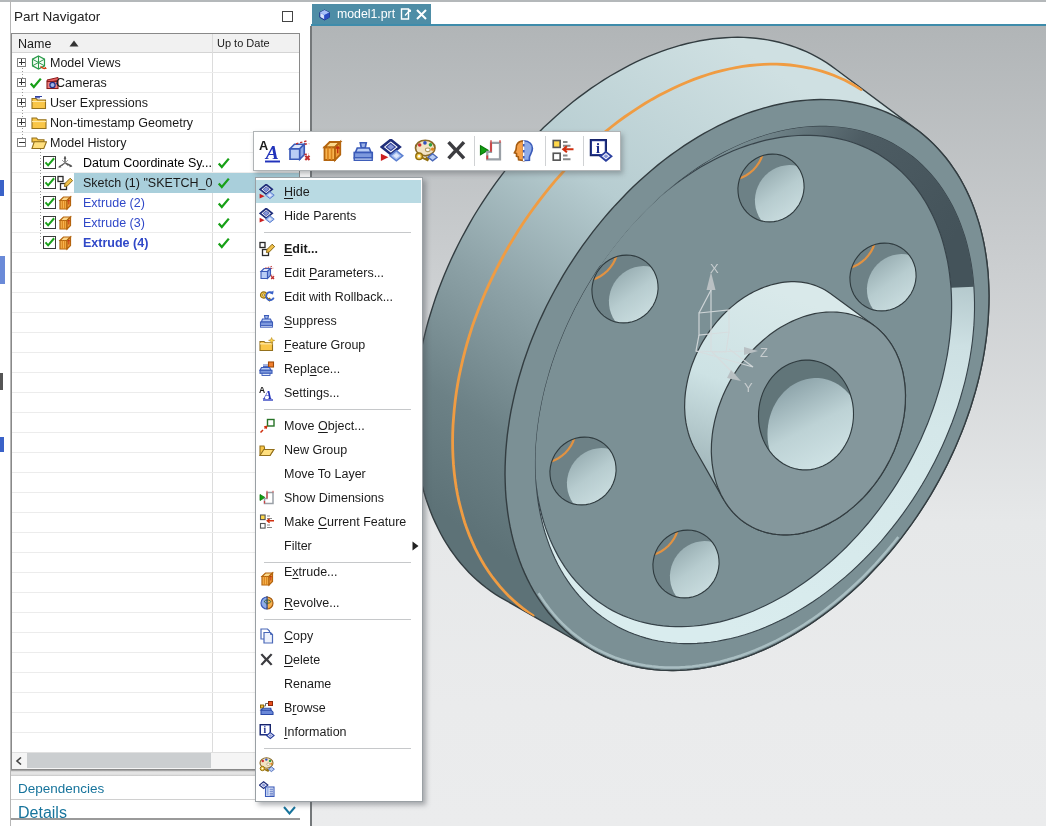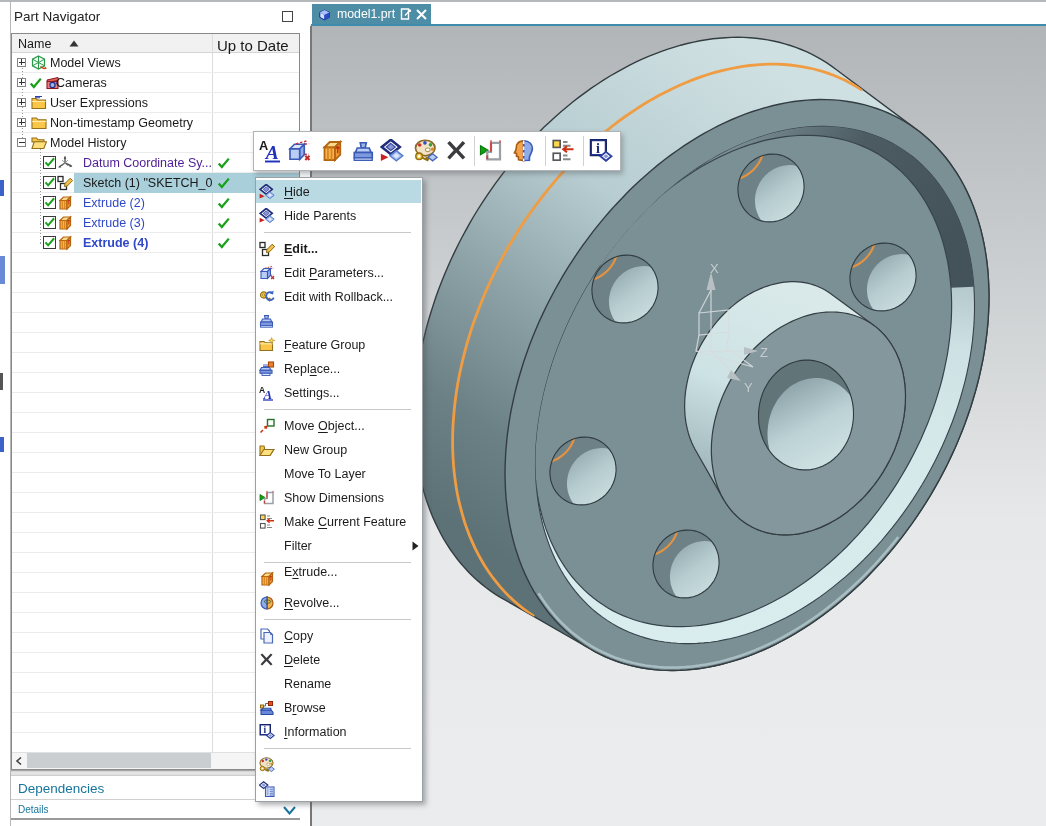--- a/index.html
+++ b/index.html
@@ -183,21 +183,21 @@
 <div class="abs" style="left:0;top:373px;width:3px;height:17px;background:#555"></div>
 <div class="abs" style="left:0;top:437px;width:4px;height:15px;background:#3a62c8"></div>
 <div class="abs" style="left:14px;top:9px;font-size:13.5px;color:#222">Part Navigator</div>
 <div class="abs" style="left:282px;top:11px;width:11px;height:11px;border:1.6px solid #444"></div>
 <div class="abs" style="left:11px;top:33px;width:289px;height:737px;border:1px solid #898989;background:#fff"></div>
 <div class="abs" style="left:12px;top:34px;width:287px;height:19px;background:#f1f1f1;border-bottom:1px solid #d4d4d4"></div>
 <div class="abs" style="left:18px;top:37px;font-size:12.5px;color:#1a1a1a">Name</div>
 <svg class="abs" style="left:69px;top:40px" width="10" height="7">
     <path d="M5 0.5 L9.5 6.5 0.5 6.5Z" fill="#333"></path>
   </svg>
-<div class="abs" style="left:217px;top:37px;font-size:15px;color:#1a1a1a">Up to Date</div>
+<div class="abs" style="left:217px;top:37px;font-size:11px;color:#1a1a1a">Up to Date</div>
 <div class="abs" style="left:212px;top:34px;width:1px;height:718px;background:#dcdcdc"></div>
 <div class="abs" style="left:12px;top:72px;width:287px;height:1px;background:#ececec"></div>
 <div class="abs" style="left:12px;top:92px;width:287px;height:1px;background:#ececec"></div>
 <div class="abs" style="left:12px;top:112px;width:287px;height:1px;background:#ececec"></div>
 <div class="abs" style="left:12px;top:132px;width:287px;height:1px;background:#ececec"></div>
 <div class="abs" style="left:12px;top:152px;width:287px;height:1px;background:#ececec"></div>
 <div class="abs" style="left:12px;top:172px;width:287px;height:1px;background:#ececec"></div>
 <div class="abs" style="left:12px;top:192px;width:287px;height:1px;background:#ececec"></div>
 <div class="abs" style="left:12px;top:212px;width:287px;height:1px;background:#ececec"></div>
 <div class="abs" style="left:12px;top:232px;width:287px;height:1px;background:#ececec"></div>
@@ -297,21 +297,21 @@
     <path d="M2 8.5 L5.5 12.5 13.5 3" fill="none" stroke="#18a018" stroke-width="2.6"></path>
   </svg>
 <svg style="position:absolute;left:57px;top:155px;" width="16" height="16" viewBox="0 0 16 16">
     <path d="M8 8 L8 1.5 M8 8 L2 12 M8 8 L14.5 11" stroke="#555" stroke-width="1.4" fill="none"></path>
     <path d="M8 1 L6.6 4 9.4 4Z" fill="#555"></path>
     <path d="M1.2 12.6 L4.4 12.4 3 10.4Z" fill="#555"></path>
     <path d="M15.5 11.4 L12.6 12.2 12.8 9.8Z" fill="#555"></path>
     <path d="M5 5 L11 11 M11 5 L5 11" stroke="#888" stroke-width="0.8"></path>
   </svg>
 <div class="row" style="top:153px">
-    <span class="rt" style="left:72px;color:#4c1d95;font-weight:normal">Datum Coordinate Sy...</span>
+    <span class="rt" style="left:72px;color:#000000;font-weight:normal">Datum Coordinate Sy...</span>
   </div>
 <svg style="position:absolute;left:217px;top:156px;" width="14" height="14" viewBox="0 0 16 16">
     <path d="M2 8.5 L5.5 12.5 13.5 3" fill="none" stroke="#18a018" stroke-width="2.6"></path>
   </svg>
 <div class="abs" style="left:43px;top:176px;width:13px;height:13px;border:1.2px solid #3a3a3a;background:#fff"></div>
 <svg style="position:absolute;left:44px;top:176px;" width="12" height="12" viewBox="0 0 16 16">
     <path d="M2 8.5 L5.5 12.5 13.5 3" fill="none" stroke="#18a018" stroke-width="2.6"></path>
   </svg>
 <svg style="position:absolute;left:57px;top:175px;" width="16" height="16" viewBox="0 0 16 16">
     <rect x="1" y="1.5" width="5" height="5" fill="#fff" stroke="#2a2a2a" stroke-width="1.3"></rect>
@@ -376,21 +376,21 @@
     <path d="M2 8.5 L5.5 12.5 13.5 3" fill="none" stroke="#18a018" stroke-width="2.6"></path>
   </svg>
 <div class="abs" style="left:12px;top:752px;width:287px;height:17px;background:#f5f5f5;border-top:1px solid #e0e0e0"></div>
 <svg class="abs" style="left:15px;top:757px" width="8" height="8">
     <path d="M6 0.5 L2 4 6 7.5" fill="none" stroke="#444" stroke-width="1.6"></path>
   </svg>
 <div class="abs" style="left:27px;top:753px;width:184px;height:15px;background:#cbced0"></div>
 <div class="abs" style="left:11px;top:770px;width:289px;height:6px;background:linear-gradient(#8e8e8e,#e4e4e4 30%,#e4e4e4 70%,#c6c6c6)"></div>
 <div class="abs" style="left:18px;top:781px;font-size:13.5px;color:#17749c">Dependencies</div>
 <div class="abs" style="left:11px;top:799px;width:289px;height:1px;background:#d0d0d0"></div>
-<div class="abs" style="left:18px;top:804px;font-size:10px;color:#17749c">Details</div>
+<div class="abs" style="left:18px;top:804px;font-size:16px;color:#17749c">Details</div>
 <svg class="abs" style="left:283px;top:806px" width="13" height="9">
     <path d="M1 1 L6.5 7.5 12 1" fill="none" stroke="#17749c" stroke-width="2"></path>
   </svg>
 <div class="abs" style="left:11px;top:818px;width:289px;height:1.5px;background:#9a9a9a"></div>
 <div class="abs" style="left:253px;top:131px;width:368px;height:40px;background:#fff;border:1px solid #b0b4b6;box-shadow:2px 3px 5px rgba(80,85,90,0.4)"></div>
 <svg style="position:absolute;left:259px;top:139px;" width="24" height="24" viewBox="0 0 16 16">
     <text x="0" y="7.5" font-family="Liberation Sans,sans-serif" font-size="8.5" font-weight="bold" fill="#1a1a1a">A</text>
     <text x="4.5" y="13.5" font-family="Liberation Serif,serif" font-size="13" font-style="italic" font-weight="bold" fill="#2233bb">A</text>
     <path d="M4 15 L14 15" stroke="#2233bb" stroke-width="1.3"></path>
   </svg>
@@ -509,20 +509,23 @@
     <div class="mi" style="top:108.5px">
       <span class="mt" style="font-weight:normal">Edit with Rollback...</span>
     </div>
     <svg style="position:absolute;left:4px;top:112.0px;" width="16" height="16" viewBox="0 0 16 16">
       <circle cx="4.6" cy="6" r="3.1" fill="#f5cc50" stroke="#94700e" stroke-width="1.2"></circle>
       <circle cx="4.6" cy="6" r="1.1" fill="#fff" stroke="#94700e" stroke-width="0.8"></circle>
       <path d="M7.4 8 L11 12.2 M9.4 10.4 L11.2 9 M10.6 11.8 L12.2 10.4" stroke="#94700e" stroke-width="1.5" fill="none"></path>
       <path d="M13.8 4.2 a4 4 0 1 0 1 4.4" fill="none" stroke="#3a62c8" stroke-width="1.7"></path>
       <path d="M14.6 1.6 L14 5.4 10.6 4.2Z" fill="#3a62c8"></path>
     </svg>
+    <div class="mi" style="top:132.5px">
+      <span class="mt" style="font-weight:normal"><u>S</u>uppress</span>
+    </div>
     <svg style="position:absolute;left:4px;top:136.0px;" width="16" height="16" viewBox="0 0 16 16">
       <path d="M5.5 2.5 h4 l-0.7 3.5 h-2.6Z" fill="#9db4e8" stroke="#3a5ab8" stroke-width="1.1"></path>
       <path d="M3.5 6 h8 l1.2 3 H2.3Z" fill="#b9cdf5" stroke="#3a5ab8" stroke-width="1.1"></path>
       <rect x="1.5" y="9" width="12" height="3.6" fill="#7d99dd" stroke="#3a5ab8" stroke-width="1.1"></rect>
       <rect x="1.5" y="12.6" width="12" height="1.6" fill="#dde7fb" stroke="#3a5ab8" stroke-width="0.9"></rect>
     </svg>
     <div class="mi" style="top:156.5px">
       <span class="mt" style="font-weight:normal"><u>F</u>eature Group</span>
     </div>
     <svg style="position:absolute;left:4px;top:160.0px;" width="16" height="16" viewBox="0 0 16 16">

